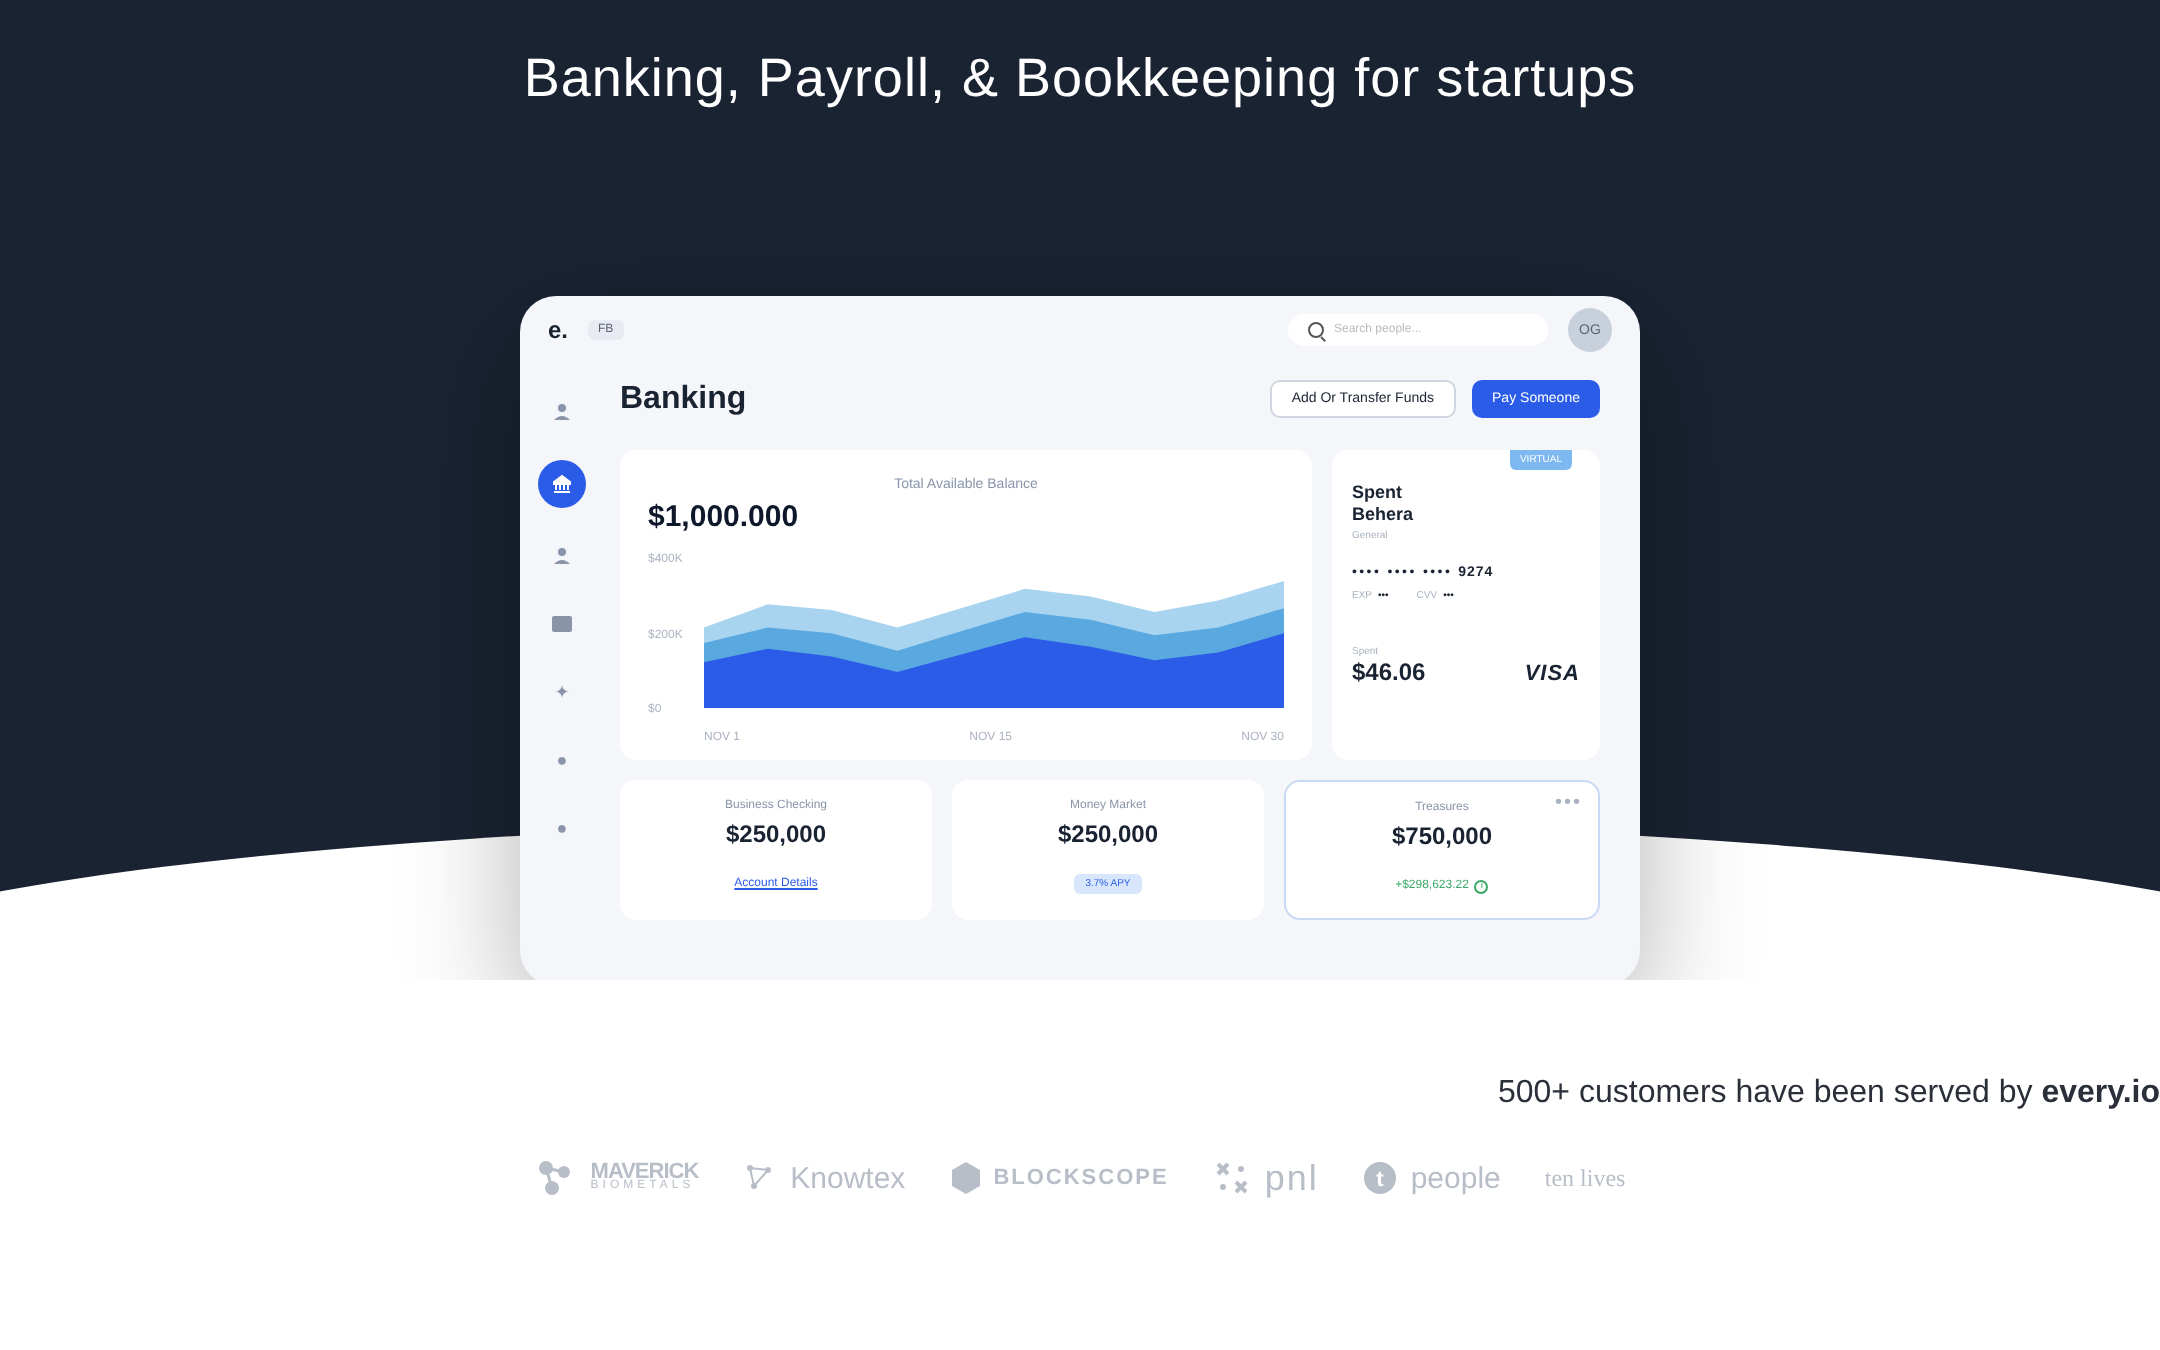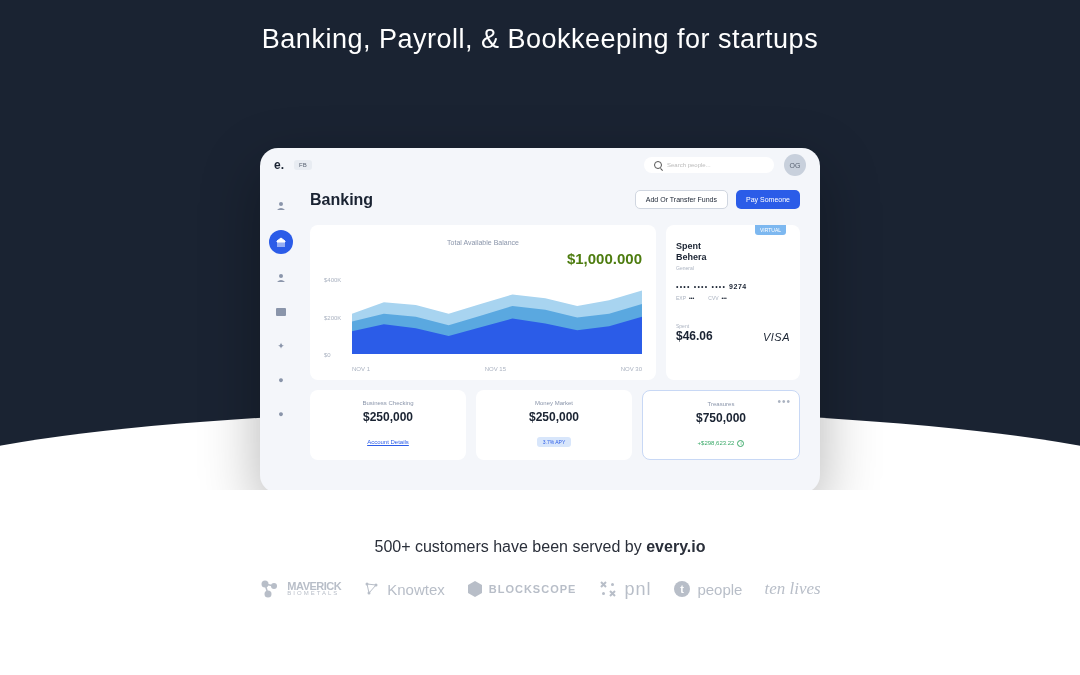--- a/index.html
+++ b/index.html
@@ -22,58 +22,58 @@
 .main{flex:1;padding:42px 20px 14px 8px}
 .page-head{display:flex;align-items:center;margin-bottom:16px}
 .page-title{font-size:16px;font-weight:800;color:#1a2332}
 .actions{margin-left:auto;display:flex;gap:8px}
 .btn{font-size:7px;padding:5px 10px;border-radius:5px;border:none;cursor:pointer}
 .btn-outline{background:#fff;border:1px solid #d0d6e0;color:#1a2332}
 .btn-primary{background:#2b5ce8;color:#fff}
 .content-row{display:flex;gap:10px}
 .chart-card{flex:1;background:#fff;border-radius:8px;padding:14px 14px 8px;position:relative}
 .chart-label{font-size:7px;color:#8a95aa;text-align:center;margin-bottom:4px}
-.chart-value{font-size:15px;font-weight:800;color:#4d7c0f;text-align:right;margin-bottom:10px}
+.chart-value{font-size:15px;font-weight:800;color:#0f172a;text-align:left;margin-bottom:10px}
 .chart-wrap{position:relative;height:95px}
 .y-axis{position:absolute;left:0;top:0;bottom:14px;width:26px;display:flex;flex-direction:column;justify-content:space-between;font-size:6px;color:#aab2c0}
 .chart-svg{position:absolute;left:28px;right:0;top:0;bottom:14px}
 .x-axis{position:absolute;left:28px;right:0;bottom:0;display:flex;justify-content:space-between;font-size:6px;color:#aab2c0}
 .card-side{width:134px;background:#fff;border-radius:8px;padding:10px;position:relative}
 .card-badge{position:absolute;top:0;right:14px;background:#7db8f0;color:#fff;font-size:5px;padding:2px 5px;border-radius:0 0 3px 3px}
 .card-name{font-size:9px;font-weight:700;color:#1a2332;line-height:1.2;margin-top:6px}
 .card-sub{font-size:5px;color:#aab2c0;margin-top:2px}
 .card-number{font-size:7px;color:#1a2332;margin-top:12px;letter-spacing:1.2px;display:flex;align-items:center;gap:3px}
 .card-number .last4{letter-spacing:0.5px;font-weight:600}
 .card-meta{display:flex;gap:14px;margin-top:5px;font-size:5px;color:#aab2c0}
 .card-meta span b{color:#1a2332;margin-left:3px}
 .card-bottom{display:flex;justify-content:space-between;align-items:flex-end;margin-top:22px}
 .spent-label{font-size:5px;color:#aab2c0}
 .spent-value{font-size:12px;font-weight:800;color:#1a2332}
-.visa{font-size:11px;font-weight:400;font-style:italic;color:#1a2332;letter-spacing:0.5px}
+.visa{font-size:11px;font-weight:700;font-style:italic;color:#1a2332;letter-spacing:0.5px}
 .accounts{display:flex;gap:10px;margin-top:10px}
 .acct-card{flex:1;background:#fff;border-radius:8px;padding:10px;text-align:center;position:relative}
 .acct-card.outlined{border:1px solid #c8d8f5}
 .dots{position:absolute;top:6px;right:8px;font-size:10px;color:#aab2c0;letter-spacing:1px;line-height:1}
 .acct-title{font-size:6px;color:#8a95aa;margin-bottom:4px}
 .acct-balance{font-size:12px;font-weight:800;color:#1a2332;margin-bottom:6px}
 .acct-link{font-size:6px;color:#2b5ce8;text-decoration:underline}
 .acct-pill{display:inline-block;font-size:5px;color:#2b5ce8;background:#d8e6fb;padding:2px 6px;border-radius:3px}
 .acct-gain{font-size:6px;color:#3aa968;display:inline-flex;align-items:center;gap:3px}
 .info-icon{width:7px;height:7px;border-radius:50%;border:1px solid #3aa968;display:inline-flex;align-items:center;justify-content:center;font-size:5px}
-.subhead{text-align:center;font-size:16px;color:#2a2f3a;margin-top:48px;font-weight:400}
+.subhead{text-align:right;font-size:16px;color:#2a2f3a;margin-top:48px;font-weight:400}
 .subhead b{font-weight:700}
 .logos{display:flex;justify-content:center;align-items:center;gap:22px;margin-top:22px}
 .logo-item{display:flex;align-items:center;gap:6px;color:#b8bec8;font-size:14px}
 .logo-mav{font-weight:900;font-size:11px;letter-spacing:-0.5px;line-height:0.85}
 .logo-mav small{display:block;font-size:6px;font-weight:400;letter-spacing:2px}
 .logo-knowtex{font-size:15px;font-weight:400}
 .logo-block{font-size:11px;font-weight:700;letter-spacing:1px}
 .logo-pnl{font-size:18px;font-weight:300;letter-spacing:1px}
 .logo-terrace{font-size:15px;font-weight:500}
-.logo-tenlives{font-size:17px;font-family:Georgia,serif;font-style:italic}
+.logo-tenlives{font-size:12px;font-family:Georgia,serif;}
 </style>
 </head>
 <body>
 
 <div class="hero">
   <div class="headline">Banking, Payroll, &amp; Bookkeeping for startups</div>
 
   <div class="dashboard">
     <div class="topbar">
       <span class="logo">e.</span>

